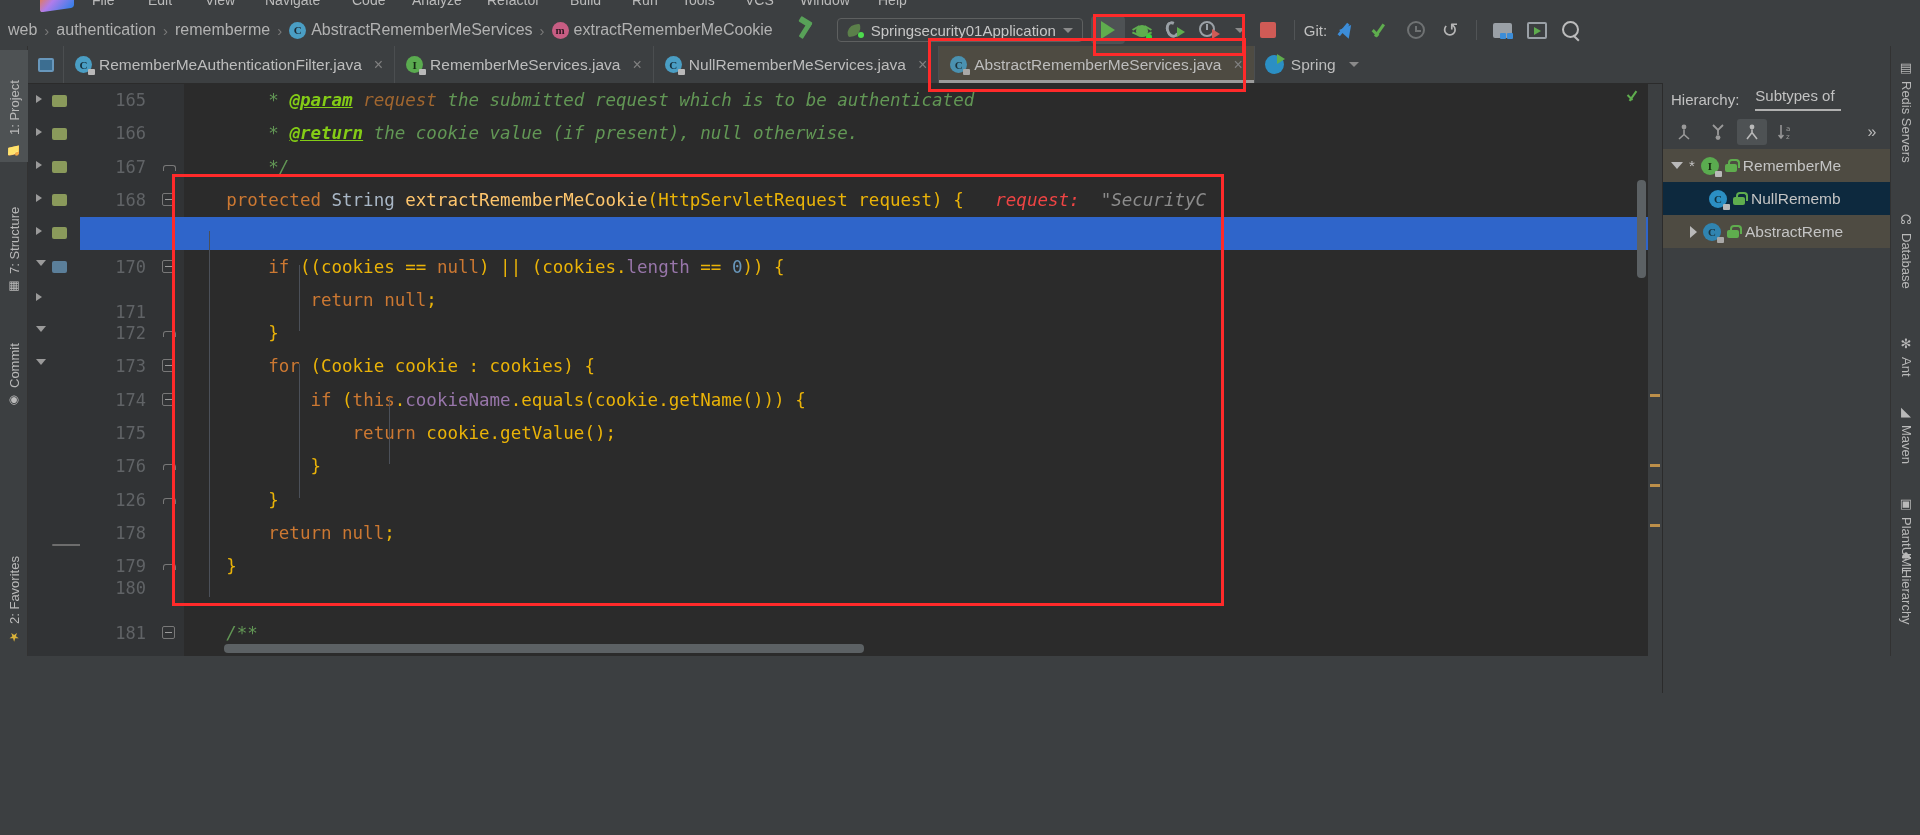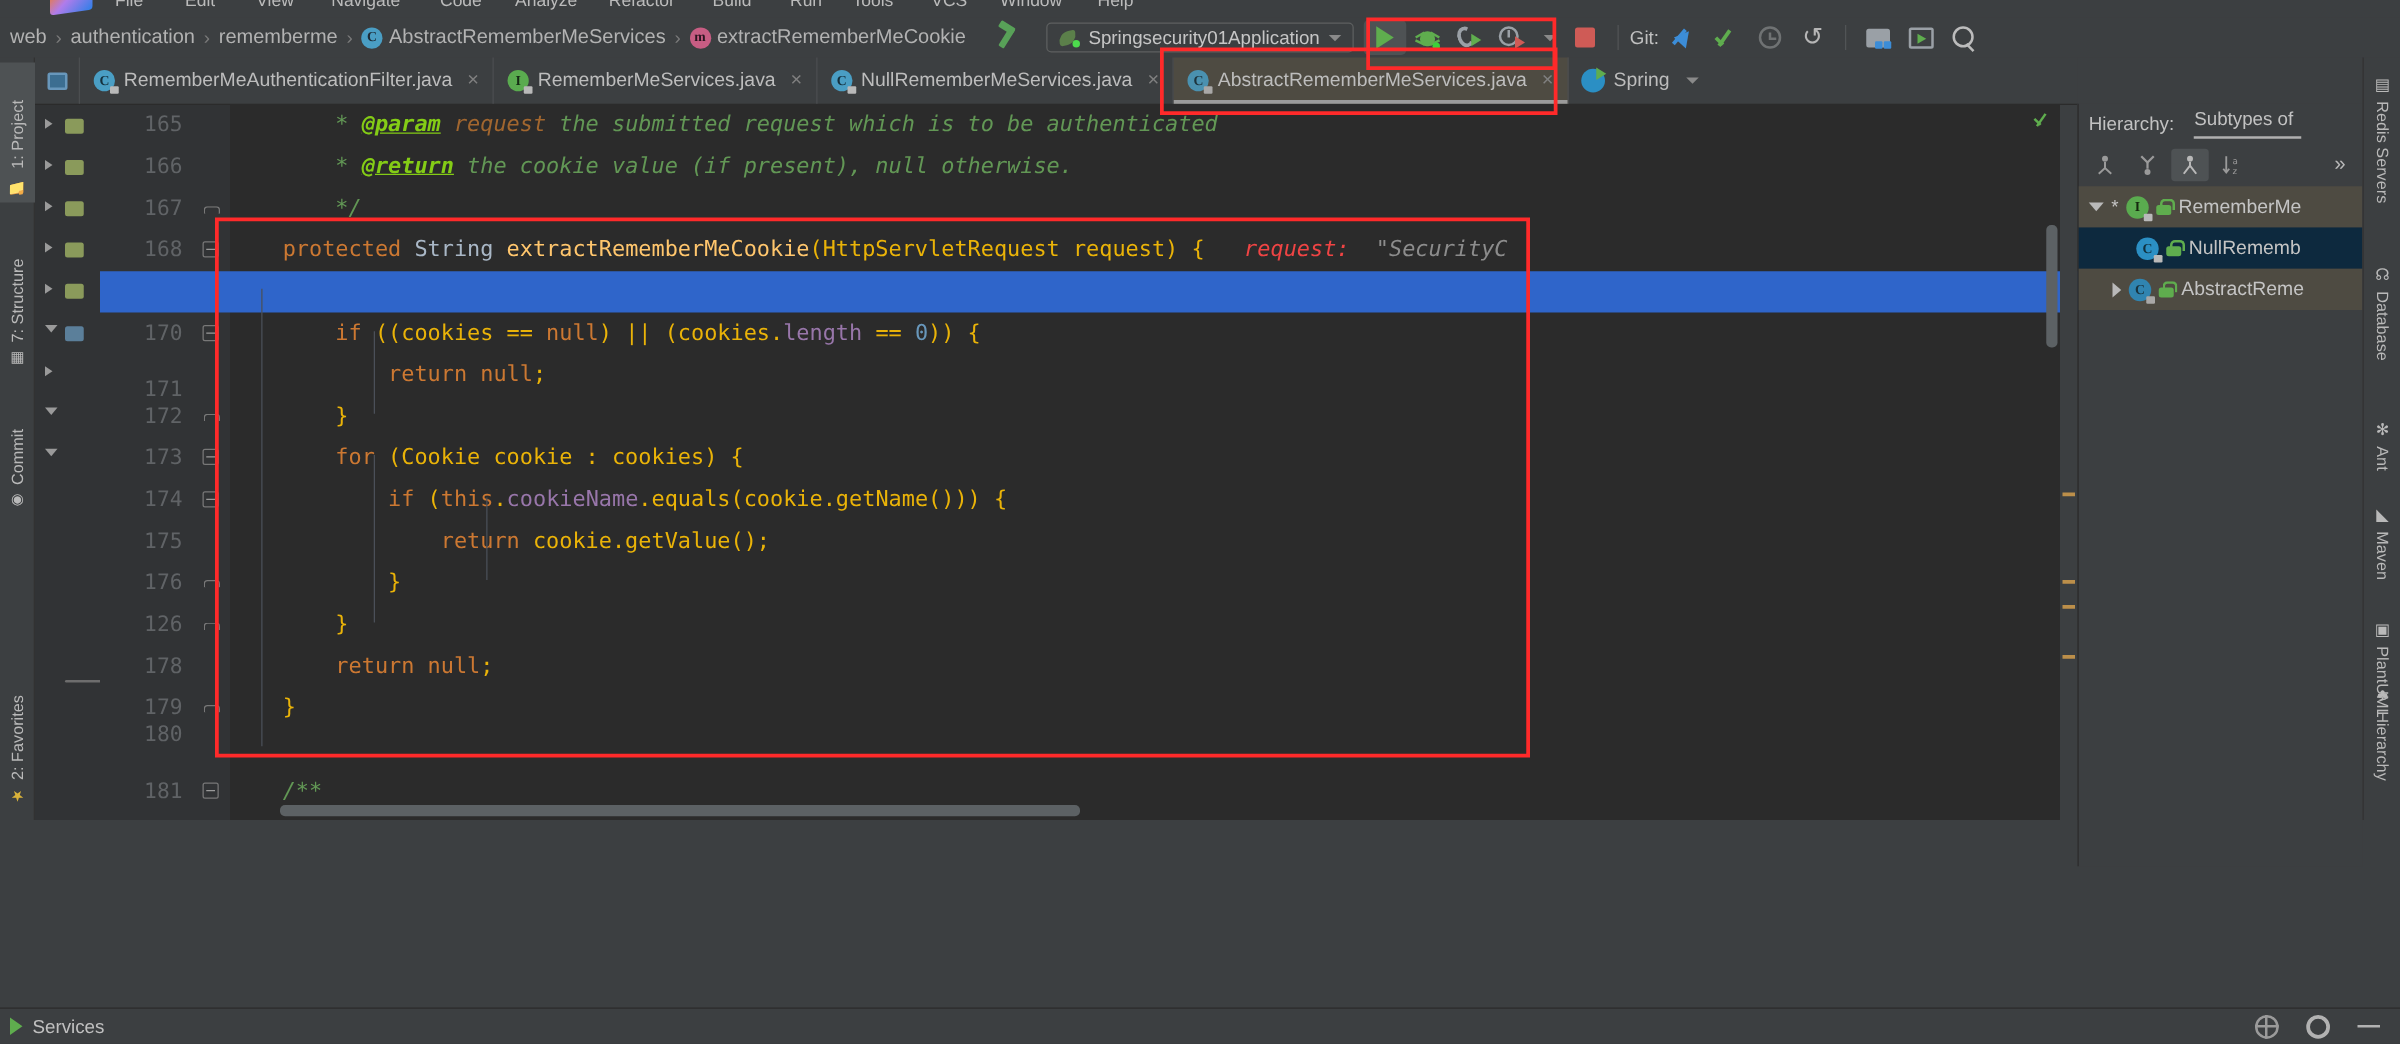--- a/index.html
+++ b/index.html
@@ -823,29 +823,18 @@
     <div class="rvtab" style="top:444px; height:104px">
       <span>▣</span>
       <span>PlantUML</span>
     </div>
     <div class="rvtab" style="bottom:4px; height:110px">
       <span>♣</span>
       <span>Hierarchy</span>
     </div>
   </div>
 
-  <div class="statusbar">
-    <div class="svc">
-      <span class="svcplay"></span>
-      <span>Services</span>
-    </div>
-    <div class="statright">
-      <span class="globeic"></span>
-      <span class="gearic"></span>
-      <span class="minusic"></span>
-    </div>
-  </div>
 
   <div class="annot ann-tool"></div>
   <div class="annot ann-tab"></div>
   <div class="annot ann-code"></div>
 
 </div>
 
 </body></html>

